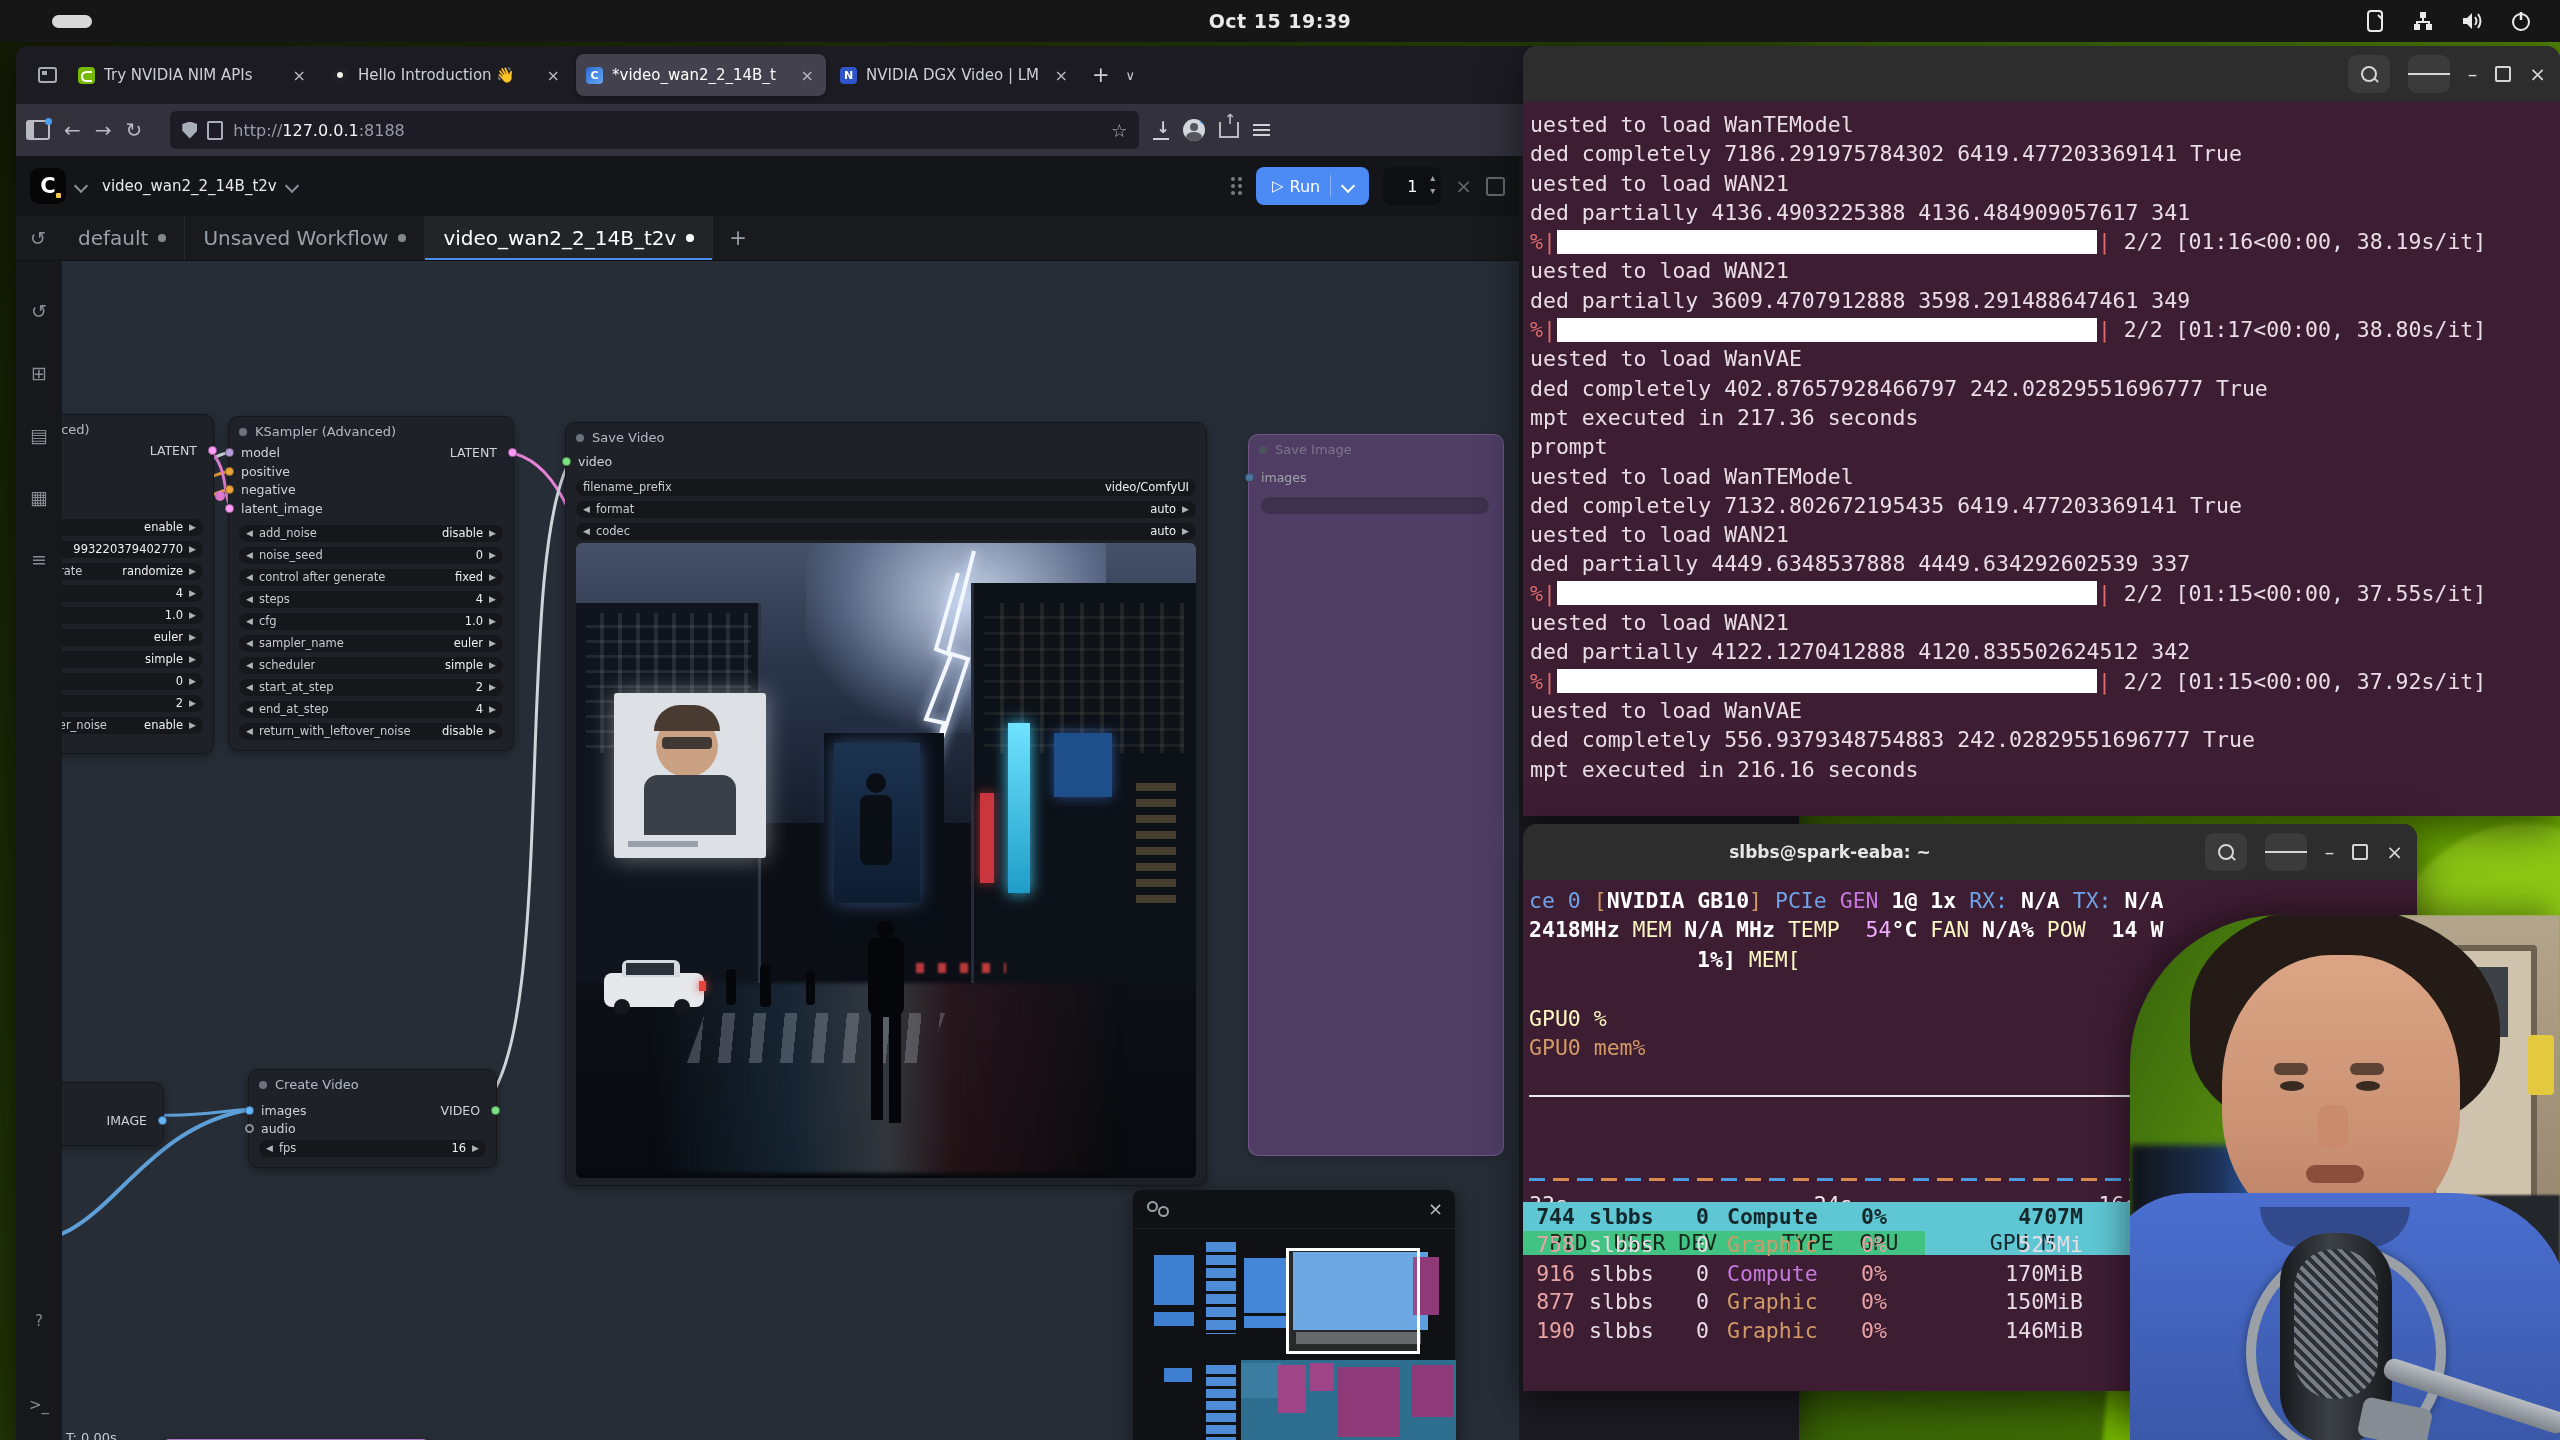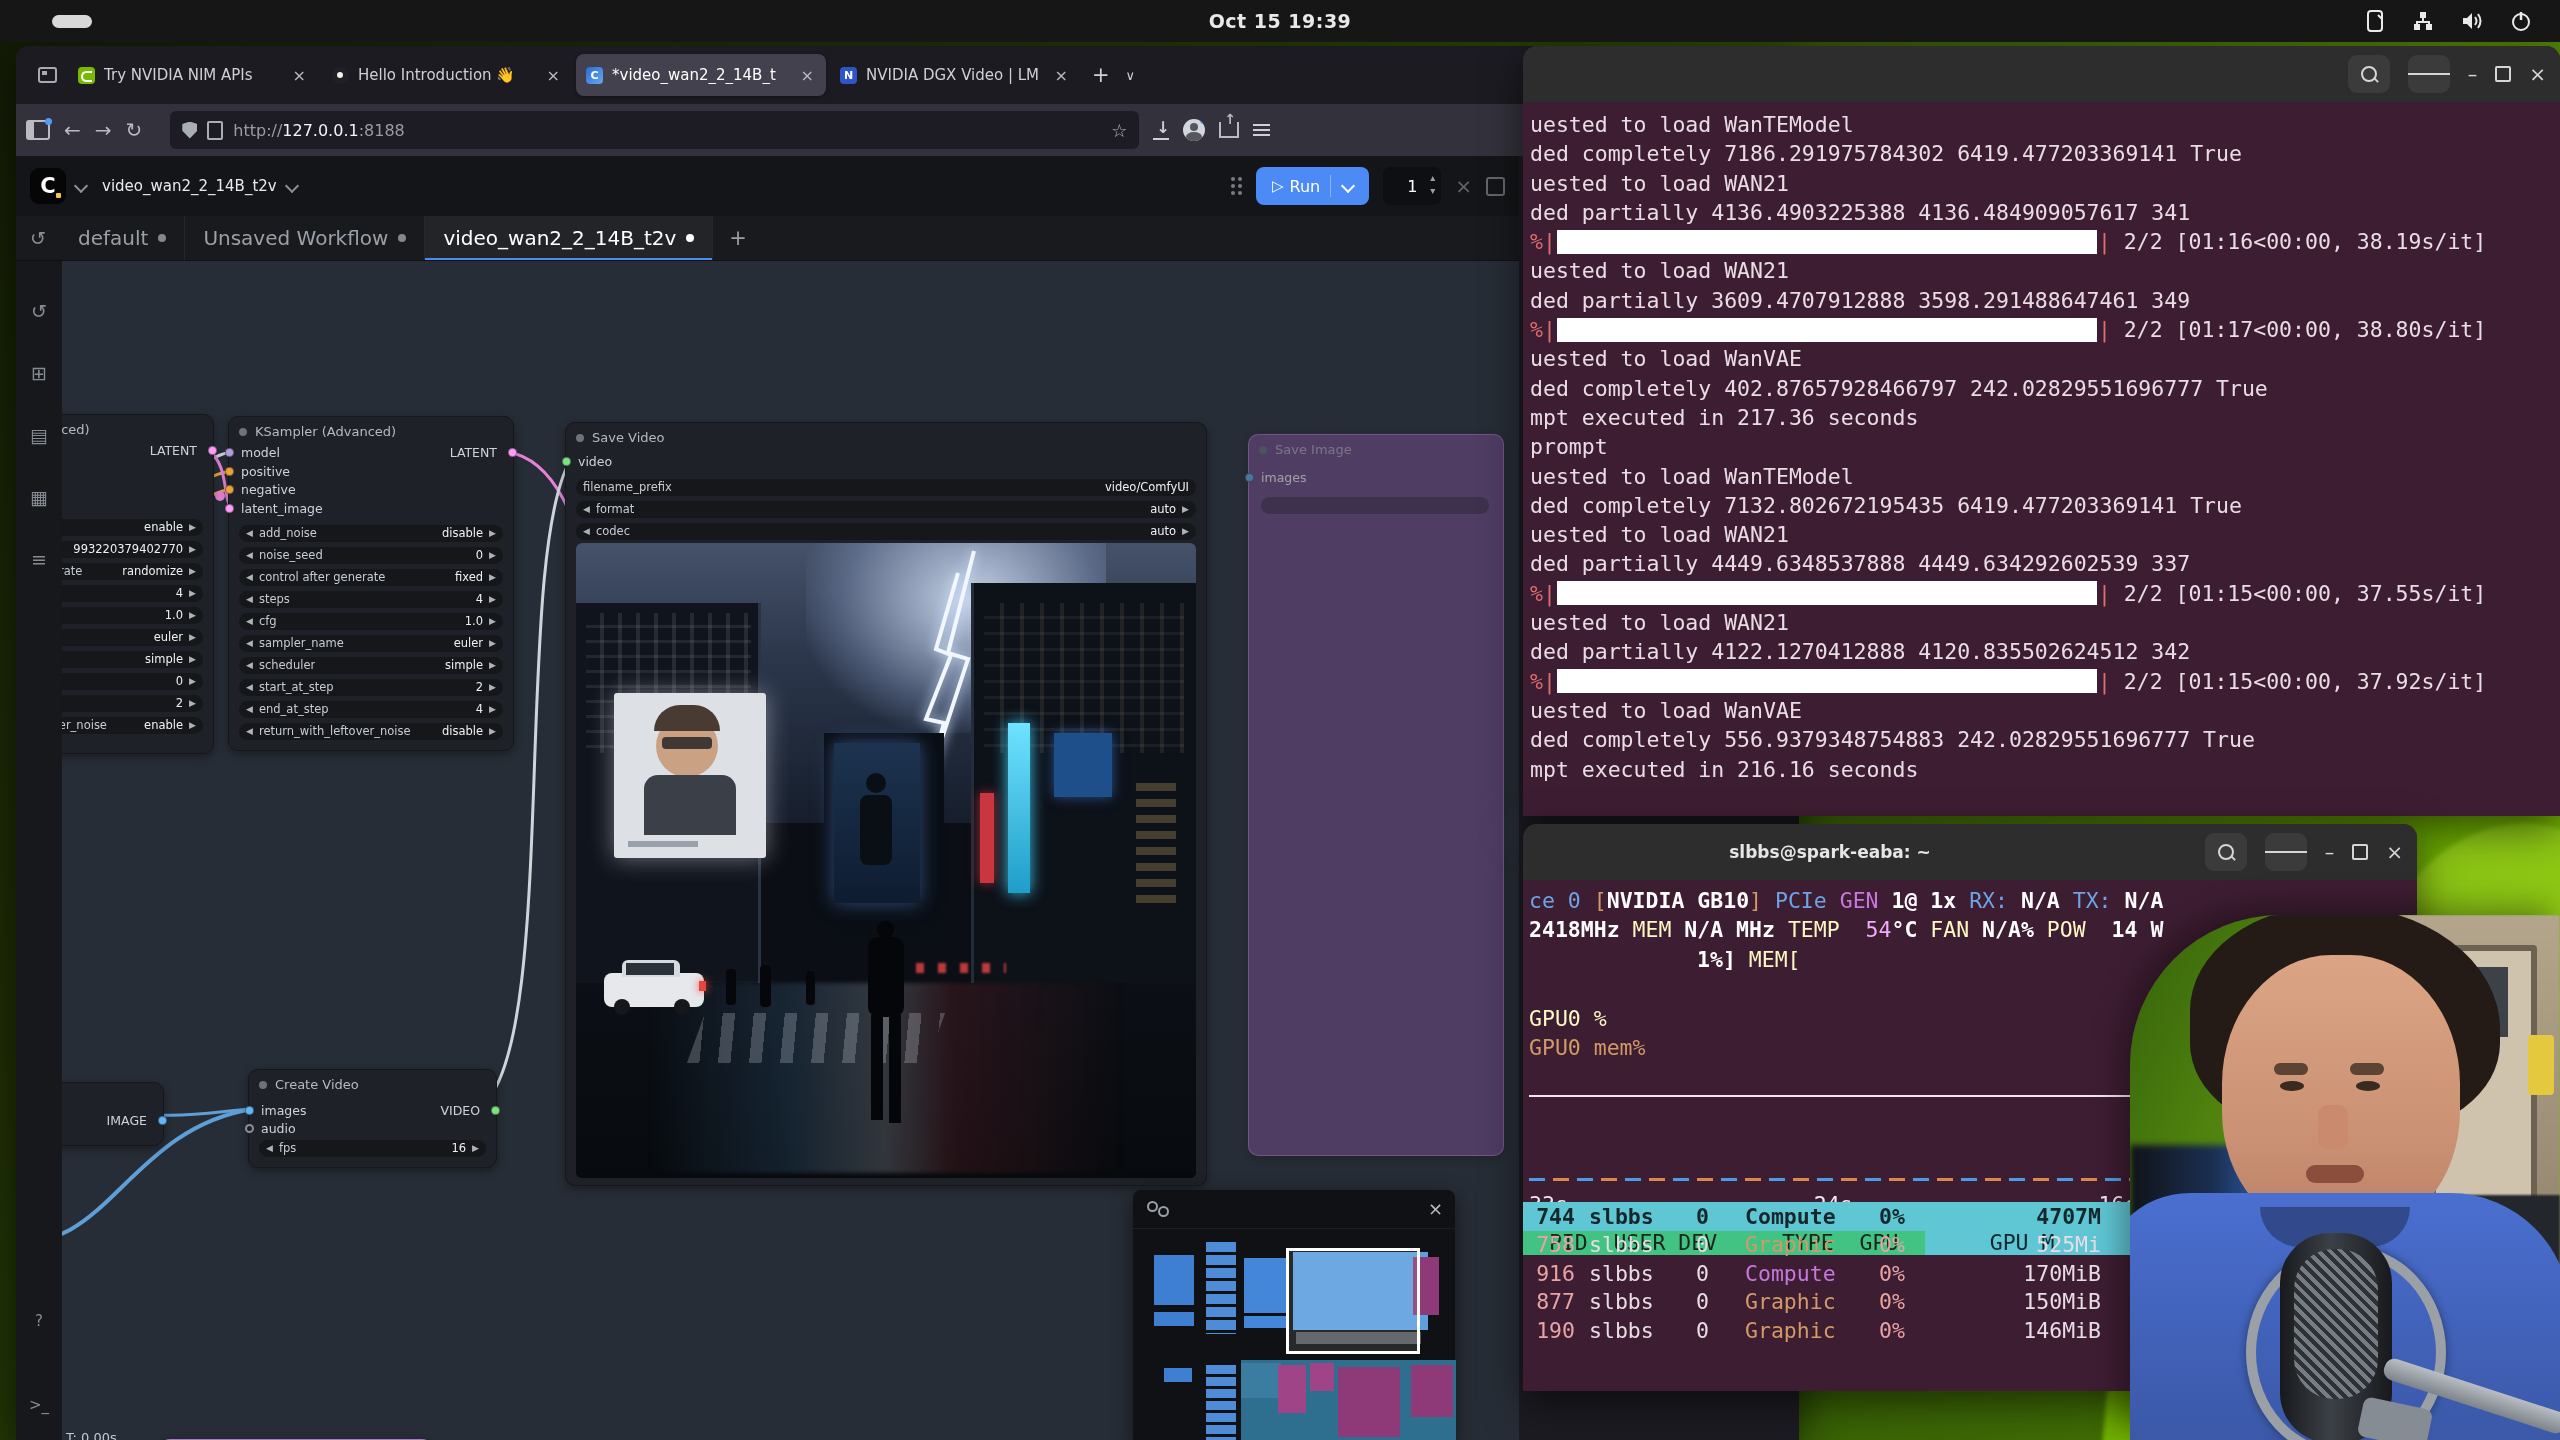--- a/index.html
+++ b/index.html
@@ -136,21 +136,21 @@
   #t2dash{position:absolute;left:6px;top:298px;width:830px;height:3px;background:repeating-linear-gradient(90deg,#4f9be0 0 16px,transparent 16px 24px,#d98a4e 24px 40px,transparent 40px 48px);}
   #t2axis{position:absolute;left:6px;top:310px;color:#f0e8ee;font-family:"DejaVu Sans Mono",monospace;font-size:21.5px;}
   #t2thead{position:absolute;left:0;top:348px;right:0;height:27px;display:flex;font-family:"DejaVu Sans Mono",monospace;font-size:21.5px;}
   #t2thead .hgreen{width:402px;background:#43c383;color:#17251c;white-space:pre;}
   #t2thead .hcyan{flex:1;background:#5fc6d4;color:#14272b;white-space:pre;}
   .prow{position:absolute;left:0;right:0;height:28.5px;display:flex;font-family:"DejaVu Sans Mono",monospace;font-size:21.5px;align-items:center;}
   .prow span{display:inline-block;white-space:pre;}
   .prow .cpid{width:52px;text-align:right;}
   .prow .cuser{width:90px;margin-left:14px;}
   .prow .cdev{width:30px;text-align:right;}
-  .prow .ctype{width:110px;margin-left:36px;}
+  .prow .ctype{width:110px;margin-left:18px;}
   .prow .cgpu{width:46px;margin-left:24px;}
   .prow .cmem{width:120px;margin-left:56px;text-align:right;}
   .prow.selrow{background:#5fc6d4;}
   .prow.selrow span{color:#14272b !important;font-weight:bold;}
   
   #webcam{left:2130px;top:915px;width:430px;height:525px;border-radius:150px 0 0 0;overflow:hidden;z-index:25;background:linear-gradient(115deg,#35610b,#5d9410 40%,#79ba06 70%);box-shadow:-8px -8px 30px rgba(0,0,0,.35);}
   #webcam>div{position:absolute;}
   
   svg.wires{position:absolute;left:0;top:0;z-index:4;overflow:visible;}
   svg.wires.top{z-index:8;}

